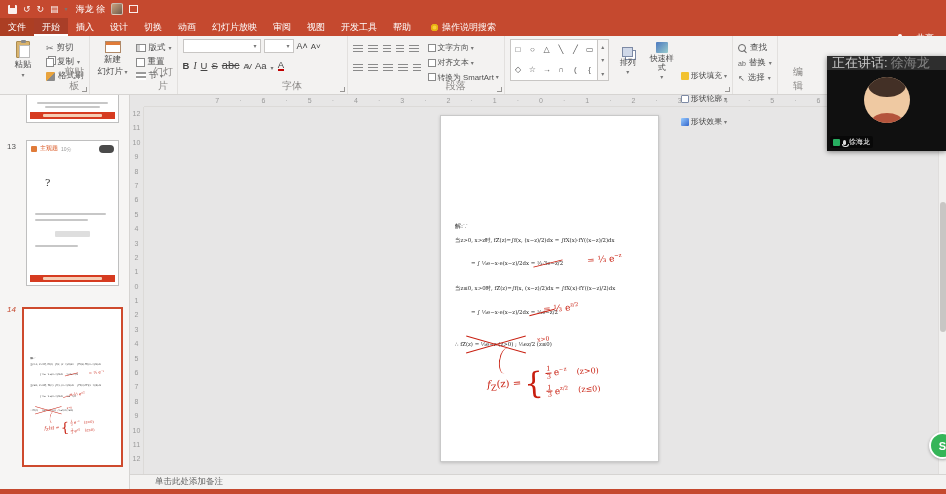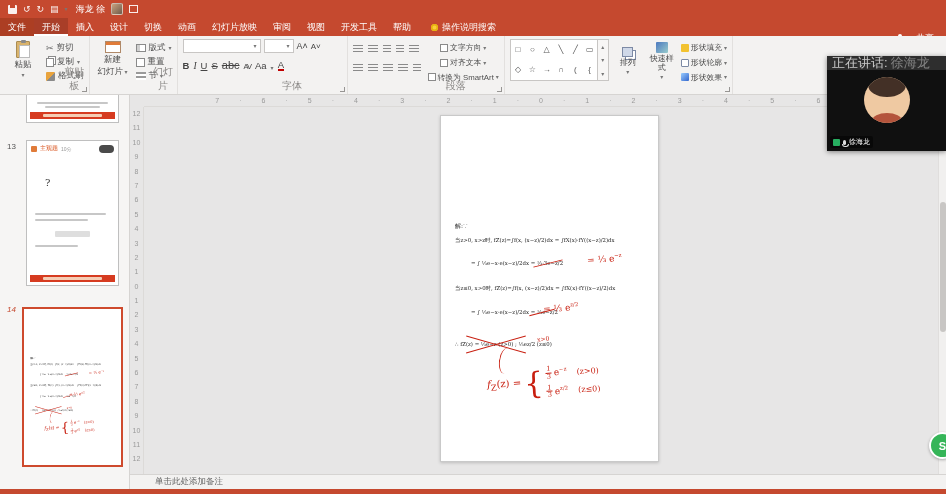--- a/index.html
+++ b/index.html
@@ -287,21 +287,21 @@
         <span class="li"></span>
       </div>
       <div class="pararow">
         <span class="li"></span>
         <span class="li"></span>
         <span class="li"></span>
         <span class="li"></span>
         <span class="li short"></span>
       </div>
     </div>
-    <div class="col" style="gap:3px;align-items:center;">
+    <div class="col" style="gap:3px;">
       <div class="tbtn">
         <span class="ic-sq"></span>
         <span>文字方向</span>
         <span class="caret">▾</span>
       </div>
       <div class="tbtn">
         <span class="ic-sq"></span>
         <span>对齐文本</span>
         <span class="caret">▾</span>
       </div>
@@ -340,40 +340,59 @@
     <div class="midbtn">
       <span class="ic-arrange"></span>
       <span>排列</span>
       <span class="caret">▾</span>
     </div>
     <div class="midbtn">
       <span class="ic-styles"></span>
       <span>快速样式</span>
       <span class="caret">▾</span>
     </div>
-    <div class="col" style="gap:3px;">
+    <div class="col" style="gap:12px;margin-top:28px;">
       <div class="tbtn">
         <span class="chip" style="background:#F2C230;"></span>
         <span>形状填充</span>
         <span class="caret">▾</span>
       </div>
       <div class="tbtn">
         <span class="chip" style="background:#fff;border:1px solid #7d8aa5;"></span>
         <span>形状轮廓</span>
         <span class="caret">▾</span>
       </div>
       <div class="tbtn">
         <span class="chip" style="background:linear-gradient(135deg,#9cf,#36c);"></span>
         <span>形状效果</span>
         <span class="caret">▾</span>
       </div>
     </div>
     <div class="launcher"></div>
   </div>
 
+  <div class="rgroup">
+    <div class="col" style="gap:3px;">
+      <div class="srow">
+        <span class="ic-find"></span>
+        <span>查找</span>
+      </div>
+      <div class="srow">
+        <span class="ic-replace">ab</span>
+        <span>替换</span>
+        <span class="caret">▾</span>
+      </div>
+      <div class="srow">
+        <span class="ic-select">↖</span>
+        <span>选择</span>
+        <span class="caret">▾</span>
+      </div>
+    </div>
+    <div class="rlabel">编辑</div>
+  </div>
 </div>
 
 <div class="thumbs">
   <div class="thumb t12">
     <span class="gbar" style="left:10px;right:10px;bottom:18px;"></span>
     <span class="gbar" style="left:18px;right:18px;bottom:14px;"></span>
     <div class="banner"></div>
   </div>
 
   <div class="thumb-num" style="top:47px;">13</div>

